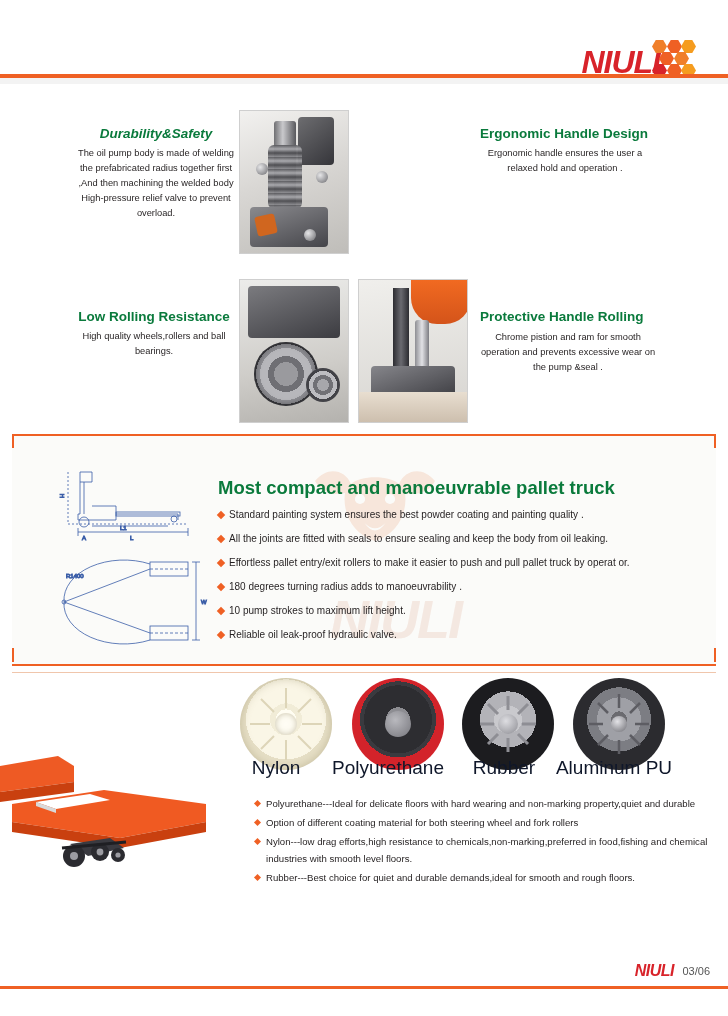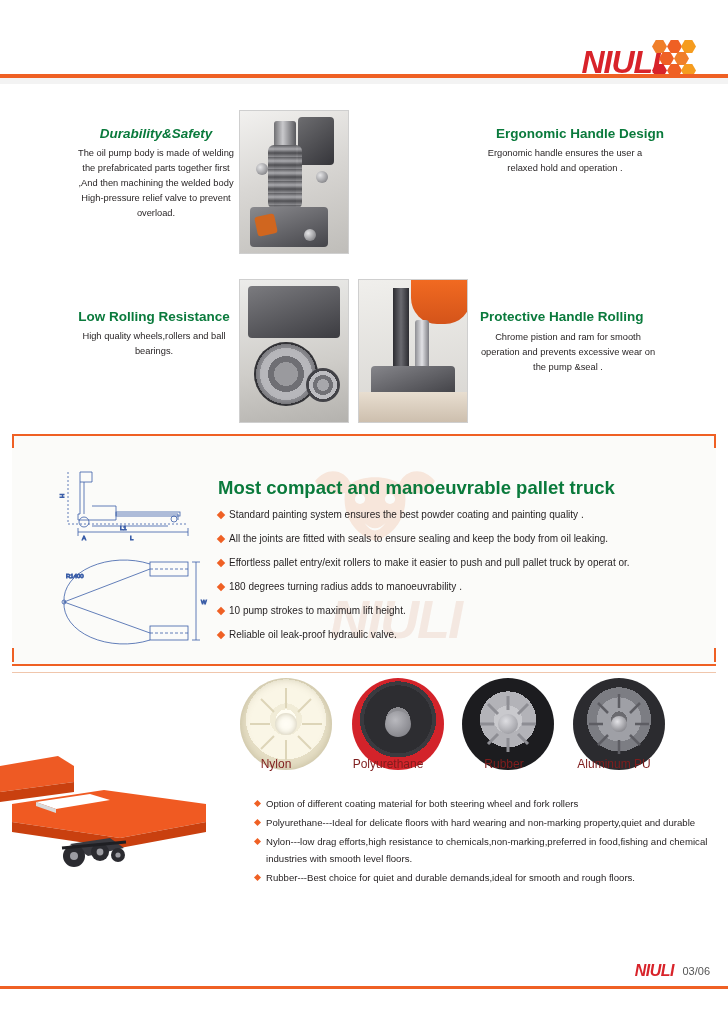--- a/index.html
+++ b/index.html
@@ -236,22 +236,22 @@
     position: absolute;
     stroke: #3b5ea8;
     fill: none;
   }
   .dwg1 { left: 58px; top: 462px; width: 150px; height: 80px; }
   .dwg2 { left: 58px; top: 556px; width: 150px; height: 92px; }
   .wheel-label {
     position: absolute;
     width: 130px;
     text-align: center;
-    font-size: 12px;
-    color: #7f1d1d;
+    font-size: 19px;
+    color: #0f172a;
     font-weight: normal;
   }
 
   .w-nylon {
     border-radius: 50%;
     width: 92px; height: 92px;
     background: radial-gradient(circle at 50% 45%, #fffdf2 0 10px, #f1ecd7 10px 16px, #faf6e6 16px 40px, #e6dfc6 40px 46px);
     box-shadow: inset 0 0 10px rgba(150,140,100,.45);
     position: relative;
   }
@@ -372,35 +372,35 @@
         <span class="hex h6"></span>
           <span class="hex h7"></span>
           <span class="hex h8"></span>
       </div>
     </div>
   </div>
   <div class="header-rule"></div>
   <div class="header-rule-b"></div>
 
   <div class="feature-title" style="left:80px; top:126px; width:152px; text-align:center;font-style:italic;">Durability&amp;Safety</div>
-  <div class="feature-body" style="left:76px; top:146px; width:160px;">The oil pump body is made of welding the prefabricated parts together first ,And then machining the welded body High-pressure relief valve to prevent overload.</div>
+  <div class="feature-body" style="left:76px; top:146px; width:160px;">The oil pump body is made of welding the prefabricated radius together first ,And then machining the welded body High-pressure relief valve to prevent overload.</div>
 
   <div class="photo ph1">
     <div class="blockB"></div>
     <div class="shaftA"></div>
     <div class="coil"></div>
     <div class="blockC"></div>
     <div class="orange"></div>
     <div class="bolt" style="left:16px; top:52px;"></div>
     <div class="bolt" style="left:76px; top:60px;"></div>
     <div class="bolt" style="left:64px; top:118px;"></div>
   </div>
 
 
-  <div class="feature-title" style="left:480px; top:126px; width:200px; text-align:center;">Ergonomic Handle Design</div>
+  <div class="feature-title" style="left:480px; top:126px; width:200px; text-align:left;">Ergonomic Handle Design</div>
   <div class="feature-body" style="left:481px; top:146px; width:168px;">Ergonomic handle ensures the user a relaxed hold and operation .</div>
 
   <div class="feature-title" style="left:74px; top:309px; width:160px; text-align:center;">Low Rolling Resistance</div>
   <div class="feature-body" style="left:74px; top:329px; width:160px;">High quality wheels,rollers and ball bearings.</div>
 
   <div class="photo ph3">
     <div class="frame"></div>
     <div class="wheelbig"></div>
     <div class="wheelsm"></div>
   </div>
@@ -535,22 +535,22 @@
       <circle cx="74" cy="104" r="4" fill="#9c9ca2"></circle>
       <circle cx="100" cy="100" r="9" fill="#2b2b30"></circle>
       <circle cx="100" cy="100" r="3.4" fill="#9c9ca2"></circle>
       <circle cx="118" cy="103" r="7" fill="#2b2b30"></circle>
       <circle cx="118" cy="103" r="2.6" fill="#9c9ca2"></circle>
       <path d="M62 96 L126 90" stroke="#1f1f23" stroke-width="3" fill="none"></path>
     </g>
   </svg>
 
   <div class="bot-bullets">
+    <div class="bot-bullet">Polyurethane---Ideal for delicate floors with hard wearing and non-marking property,quiet and durable</div>
     <div class="bot-bullet">Option of different coating material for both steering wheel and fork rollers</div>
-    <div class="bot-bullet">Polyurethane---Ideal for delicate floors with hard wearing and non-marking property,quiet and durable</div>
     <div class="bot-bullet">Nylon---low drag efforts,high resistance to chemicals,non-marking,preferred in food,fishing and chemical industries with smooth level floors.</div>
     <div class="bot-bullet">Rubber---Best choice for quiet and durable demands,ideal for smooth and rough floors.</div>
   </div>
 
   <div class="footer-logo">NIULI</div>
   <div class="footer-page">03/06</div>
   <div class="footer-rule"></div>
 
 </div>
 

